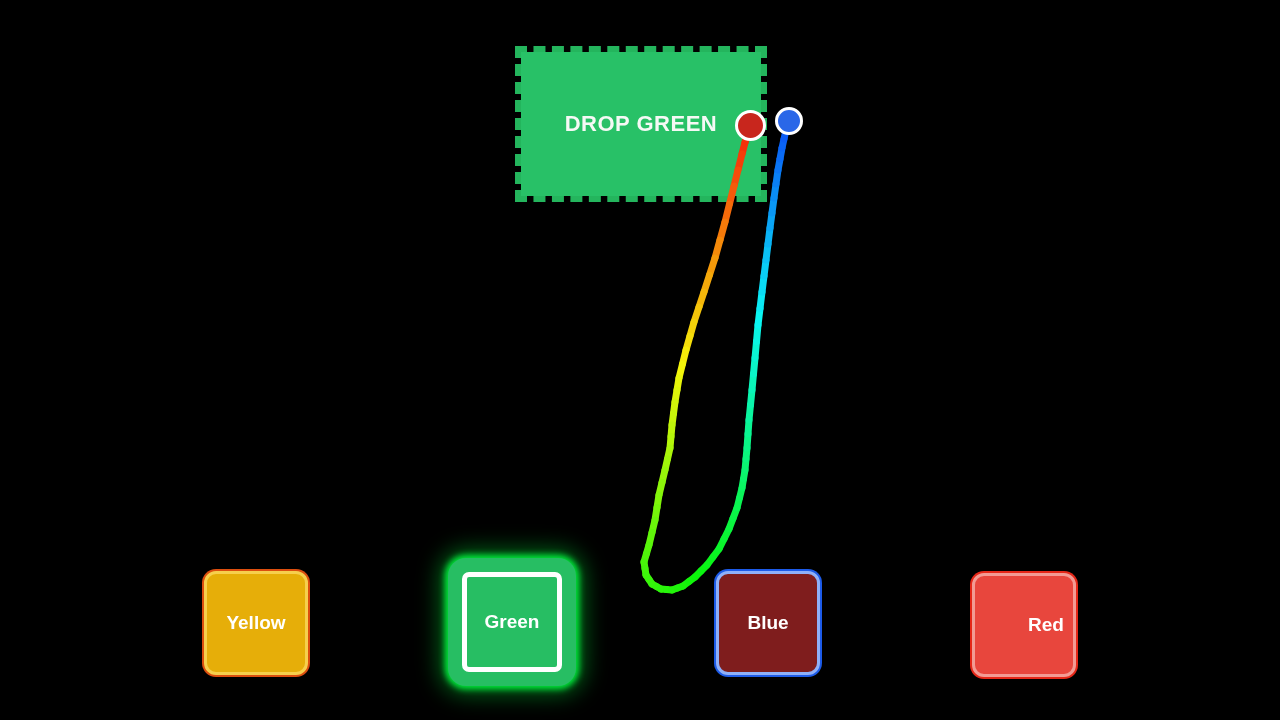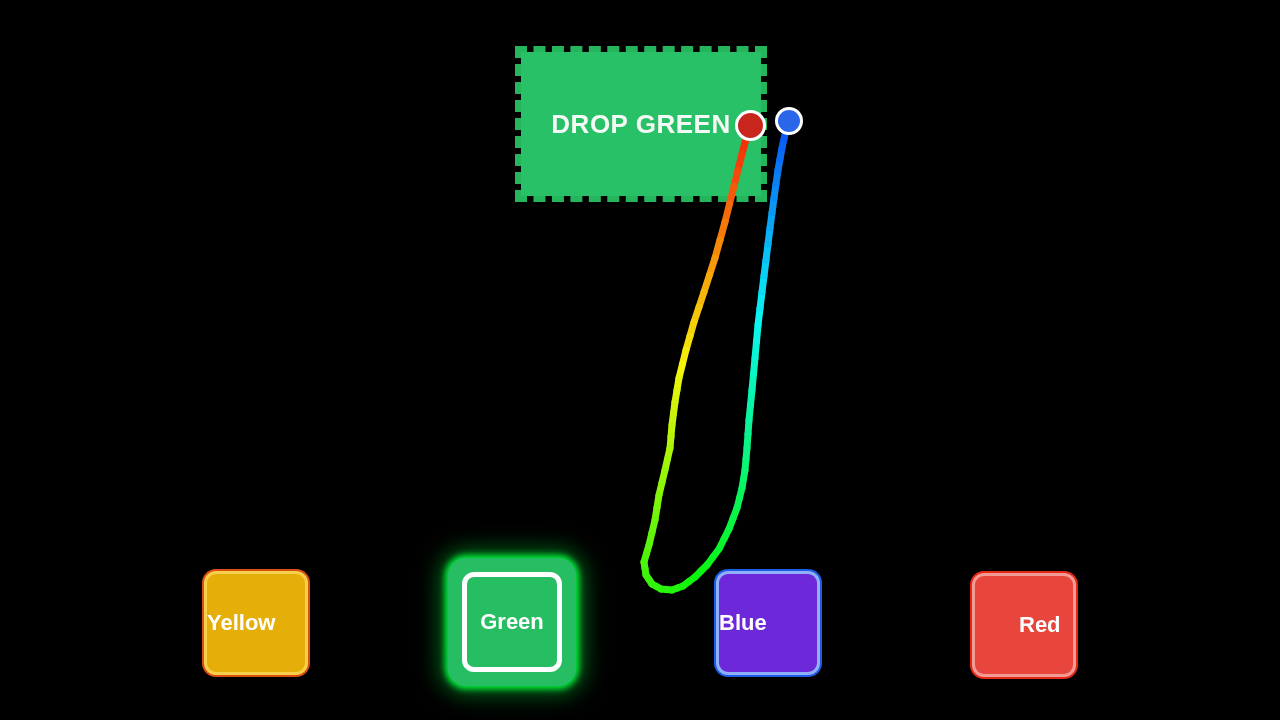--- a/index.html
+++ b/index.html
@@ -7,40 +7,40 @@
     position:relative;width:1280px;height:720px;background:#000;
     overflow:hidden;font-family:"Liberation Sans",sans-serif;
   }
   .drop-zone{
     position:absolute;left:515px;top:46px;width:252px;height:156px;
     box-sizing:border-box;border:6px dashed #24B55D;
     background-clip:padding-box;
     display:flex;align-items:center;justify-content:center;z-index:1;
   }
   .drop-zone-label{
-    font-size:26px;font-weight:bold;letter-spacing:0.5px;user-select:none;
+    font-size:22px;font-weight:bold;letter-spacing:0.5px;user-select:none;
   }
   #trail-svg{position:absolute;left:0;top:0;z-index:5;pointer-events:none;}
   .dot{
     position:absolute;border-radius:50%;z-index:6;box-sizing:content-box;
     pointer-events:none;
   }
   .square{
     position:absolute;box-sizing:border-box;border-radius:12px;
-    display:flex;align-items:center;justify-content:flex-start;
-    font-weight:bold;font-size:22px;z-index:4;cursor:pointer;
+    display:flex;align-items:center;justify-content:center;
+    font-weight:bold;font-size:19px;z-index:4;cursor:pointer;
   }
   .target-yellow{left:204px;top:571px;width:104px;height:104px;}
   .target-blue{left:716px;top:571px;width:104px;height:104px;}
   .target-red{left:972px;top:573px;width:104px;height:104px;}
   .square.selected{
     left:448px;top:558px;width:128px;height:128px;border-radius:18px;
   }
   .inner-frame{
-    position:absolute;inset:14px;border:5px solid #fff;border-radius:12px;
+    position:absolute;inset:14px;border:5px solid #fff;border-radius:7px;
     display:flex;align-items:center;justify-content:center;
   }
   .sq-label{user-select:none;}
 </style>
 </head>
 <body>
 
 <div class="stage">
 
   <div class="drop-zone" style="background-color: rgb(40, 193, 103); border-color: rgb(36, 181, 93); color: rgb(245, 249, 245);">
@@ -138,21 +138,21 @@
   <div class="square target-yellow" style="background-color: rgb(230, 174, 9); color: rgb(255, 255, 255); border: 3px solid rgb(246, 207, 77); box-shadow: rgb(220, 78, 14) 0px 0px 0px 2px;">
     <span class="sq-label">Yellow</span>
   </div>
 
   <div class="square selected target-green" style="background-color: rgb(39, 190, 99); color: rgb(255, 255, 255); box-shadow: rgb(0, 239, 60) 0px 0px 6px 3px, rgba(0, 239, 60, 0.4) 0px 0px 22px 9px;">
     <div class="inner-frame" style="border-color: rgb(255, 255, 255);">
       <span class="sq-label">Green</span>
     </div>
   </div>
 
-  <div class="square target-blue" style="background-color: #6d28d9; color: rgb(255, 255, 255); border: 3px solid rgb(143, 176, 248); box-shadow: rgb(29, 91, 232) 0px 0px 0px 2px;">
+  <div class="square target-blue" style="background-color: #7f1d1d; color: rgb(255, 255, 255); border: 3px solid rgb(143, 176, 248); box-shadow: rgb(29, 91, 232) 0px 0px 0px 2px;">
     <span class="sq-label">Blue</span>
   </div>
 
   <div class="square target-red" style="background-color: rgb(232, 70, 61); color: rgb(255, 255, 255); border: 3px solid rgb(242, 155, 148); box-shadow: rgb(229, 39, 24) 0px 0px 0px 2px; padding-left: 44px;">
     <span class="sq-label">Red</span>
   </div>
 
 </div>
 
 </body></html>

